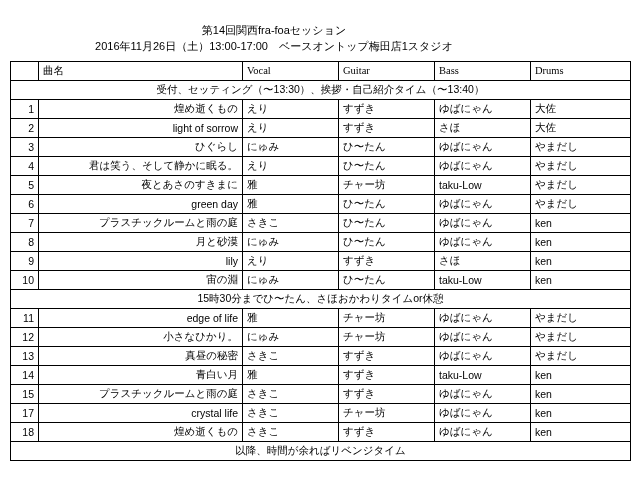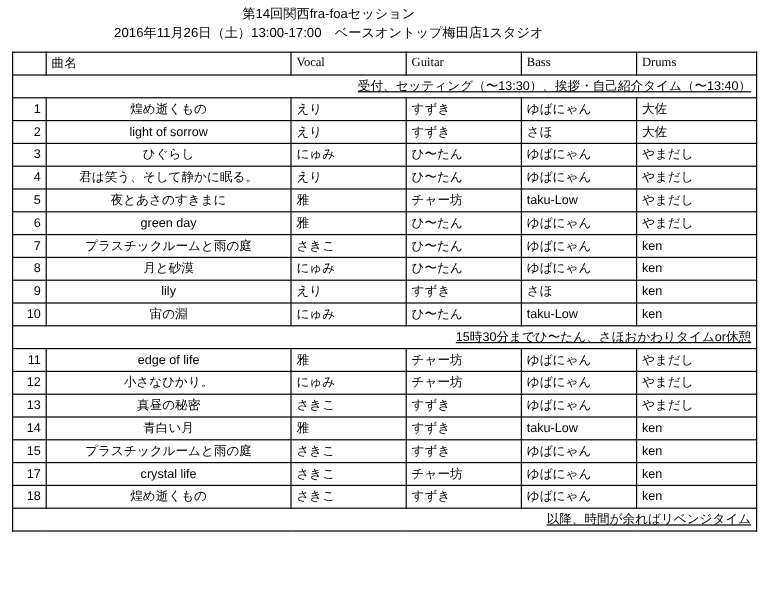--- a/index.html
+++ b/index.html
@@ -12,21 +12,21 @@
     height: 491px;
     font-family: "Liberation Sans", sans-serif;
     color: #000000;
     overflow: hidden;
   }
   .page {
     position: relative;
     width: 548px;
     height: 491px;
     box-sizing: border-box;
-    padding: 5px 10px 0 10px;
+    padding: 23px 10px 0 10px;
   }
   .title-block {
     text-align: center;
     line-height: 1.45;
   }
   .title-line-1 {
     font-size: 11px;
     letter-spacing: 0px;
   }
   .title-line-2 {
@@ -63,29 +63,28 @@
   }
   th.head {
     text-align: left;
     padding-left: 8px;
     font-family: Liberation Serif, serif;
   }
   th.head-num {
     text-align: left;
   }
   td.banner {
-    text-align: right;
+    text-align: center;
     padding: 2px 4px;
-    text-decoration: underline;
   }
   td.cell {
     text-align: left;
   }
   td.song {
-    text-align: center;
+    text-align: right;
     padding-left: 5px;
     margin-left: 13px;
   }
 </style>
 </head>
 <body>
 
 <div class="page">
 
   <div class="title-block">

